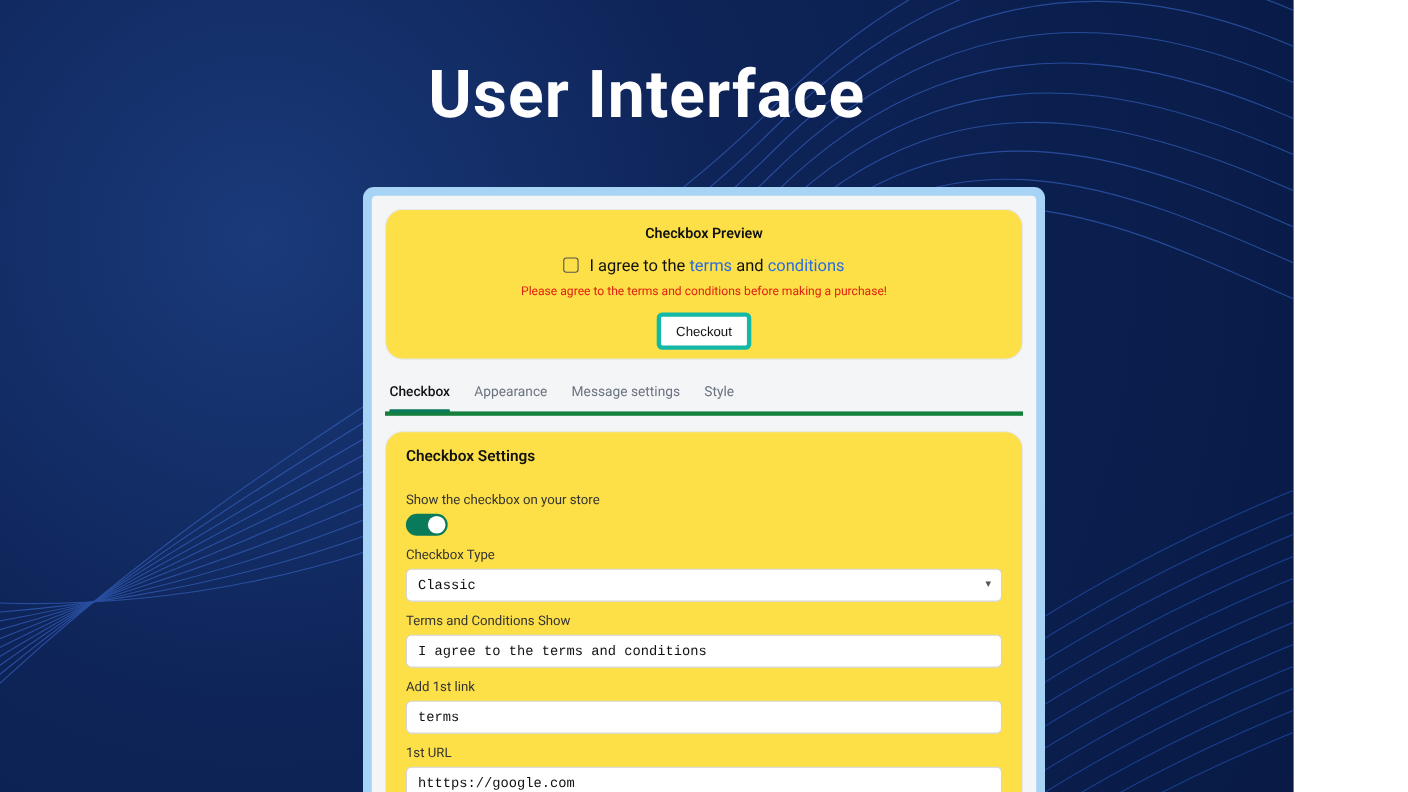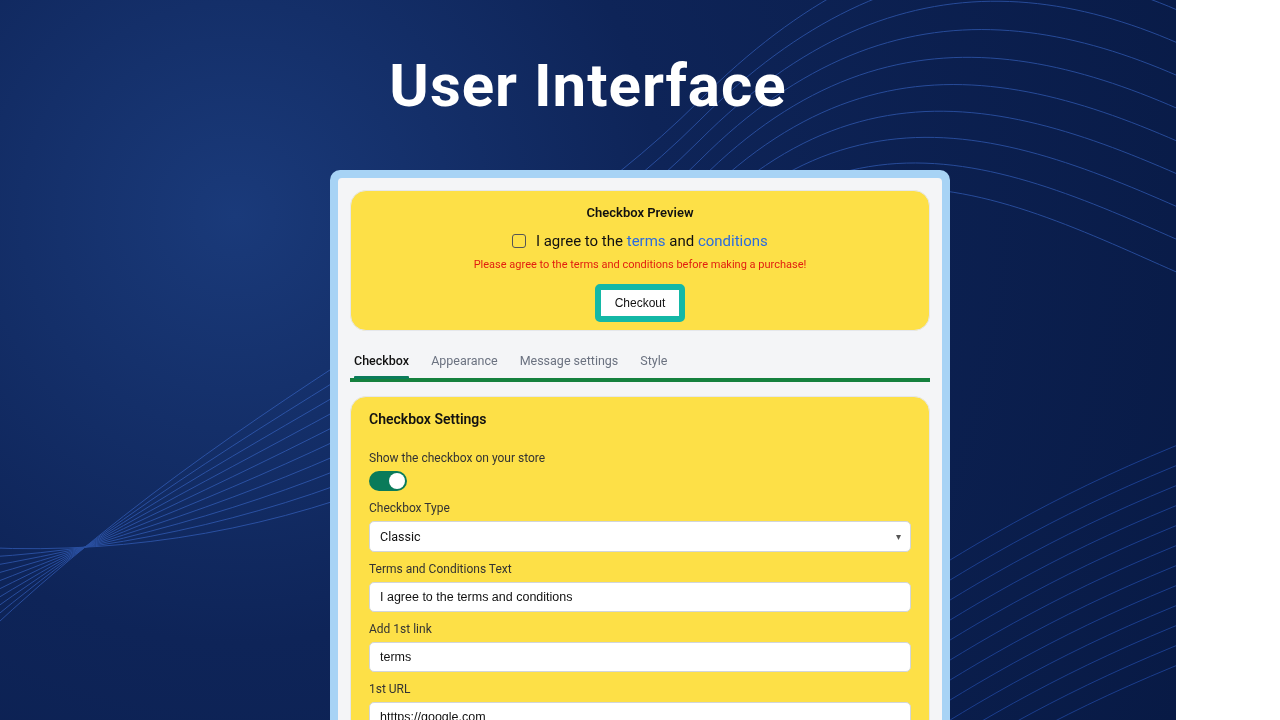--- a/index.html
+++ b/index.html
@@ -45,36 +45,36 @@
     border-radius: 16px;
     padding: 14px 18px 8px 18px;
     margin-bottom: 12px;
   }
   .preview-title { text-align:center; font-weight:600; font-size:13px; color:#111; margin-bottom:12px; }
   .preview-row { text-align:center; font-size:15px; color:#111; margin-bottom:8px; }
   .preview-row .cb { width:14px; height:14px; border:1.5px solid #555; border-radius:3px; display:inline-block; vertical-align:-2px; margin-right:6px; }
   .preview-row a { color:#2b6cdf; text-decoration:none; }
   .warning { text-align:center; color:#e11d0f; font-size:11px; margin-bottom:13px; }
   .checkout-wrap { text-align:center; }
-  .checkout-btn { display:inline-block; background:#fff; border:6px solid #14b8a6; border-radius:5px; padding:6px 14px; font-size:12px; color:#111; cursor:pointer; }
+  .checkout-btn { display:inline-block; background:#fff; border:4px solid #14b8a6; border-radius:5px; padding:6px 14px; font-size:12px; color:#111; cursor:pointer; }
 
   .tabs { display:flex; gap:22px; padding: 4px 4px 0 4px; border-bottom:4px solid #15803d; font-size:12.5px; margin-bottom:14px; }
   .tab { color:#6b7280; padding:6px 0 10px 0; cursor:pointer; }
   .tab.active { color:#111; font-weight:500; position:relative; }
   .tab.active::after { content:""; position:absolute; left:0; right:0; bottom:-1px; height:3px; background:#0a7b5a; border-radius:1px; }
 
   .settings-title { font-weight:600; font-size:14px; color:#111; margin-bottom:24px; }
   .field-label { font-size:12px; color:#333; margin-bottom:6px; margin-top:10px; }
   .field-label.first { margin-top:0; }
   .toggle {
     width:38px; height:20px; background:#0a7b5a; border-radius:20px; position:relative; cursor:pointer; margin-top:6px; margin-bottom:6px;
   }
   .toggle .knob { position:absolute; right:2px; top:2px; width:16px; height:16px; background:#fff; border-radius:50%; }
   .select, .text-input {
-    width:100%; border:1px solid #d1d5db; border-radius:5px; padding:7px 10px; font-size:12.5px; color:#111; background:#fff;
+    width:100%; border:1px solid #d1d5db; border-radius:5px; padding:7px 10px; font-size:12.5px; color:#111; background:#fff;font-family:Liberation Mono, monospace;
   }
   .select-wrap { position:relative; }
   .select-caret { position:absolute; right:10px; top:50%; transform:translateY(-50%); font-size:10px; color:#555; pointer-events:none; line-height:1; }
 </style>
 </head>
 <body>
 
 <div class="bg">
   <svg class="waves" viewBox="0 0 1280 720" preserveAspectRatio="none">
     <g stroke="#3e6fd6" stroke-width="1" fill="none" opacity="0.55">
@@ -136,21 +136,21 @@
         <div class="toggle">
           <div class="knob"></div>
         </div>
 
         <div class="field-label">Checkbox Type</div>
         <div class="select-wrap">
           <div class="select">Classic</div>
           <span class="select-caret">▾</span>
         </div>
 
-        <div class="field-label">Terms and Conditions Text</div>
+        <div class="field-label">Terms and Conditions Show</div>
         <input class="text-input" type="text" value="I agree to the terms and conditions" style="">
 
         <div class="field-label">Add 1st link</div>
         <input class="text-input" type="text" value="terms" style="">
 
         <div class="field-label">1st URL</div>
         <input class="text-input" type="text" value="htttps://google.com" style="">
 
         
         

